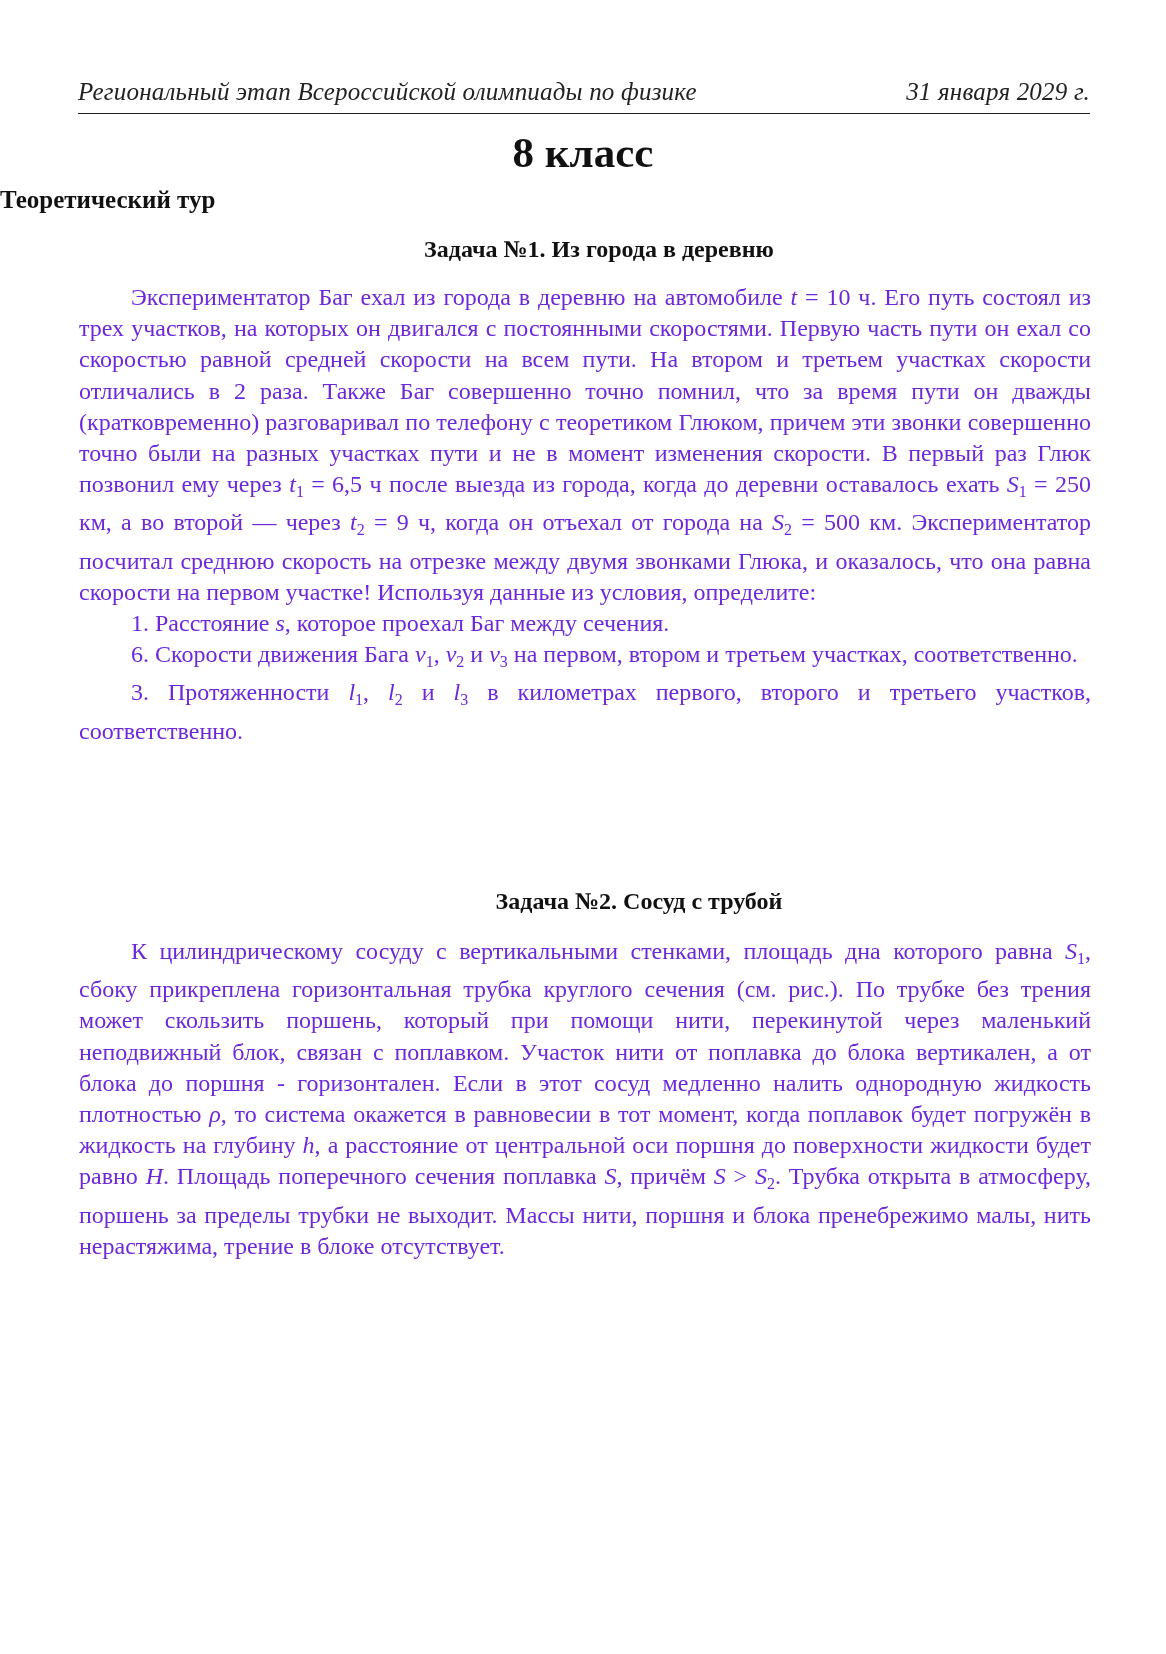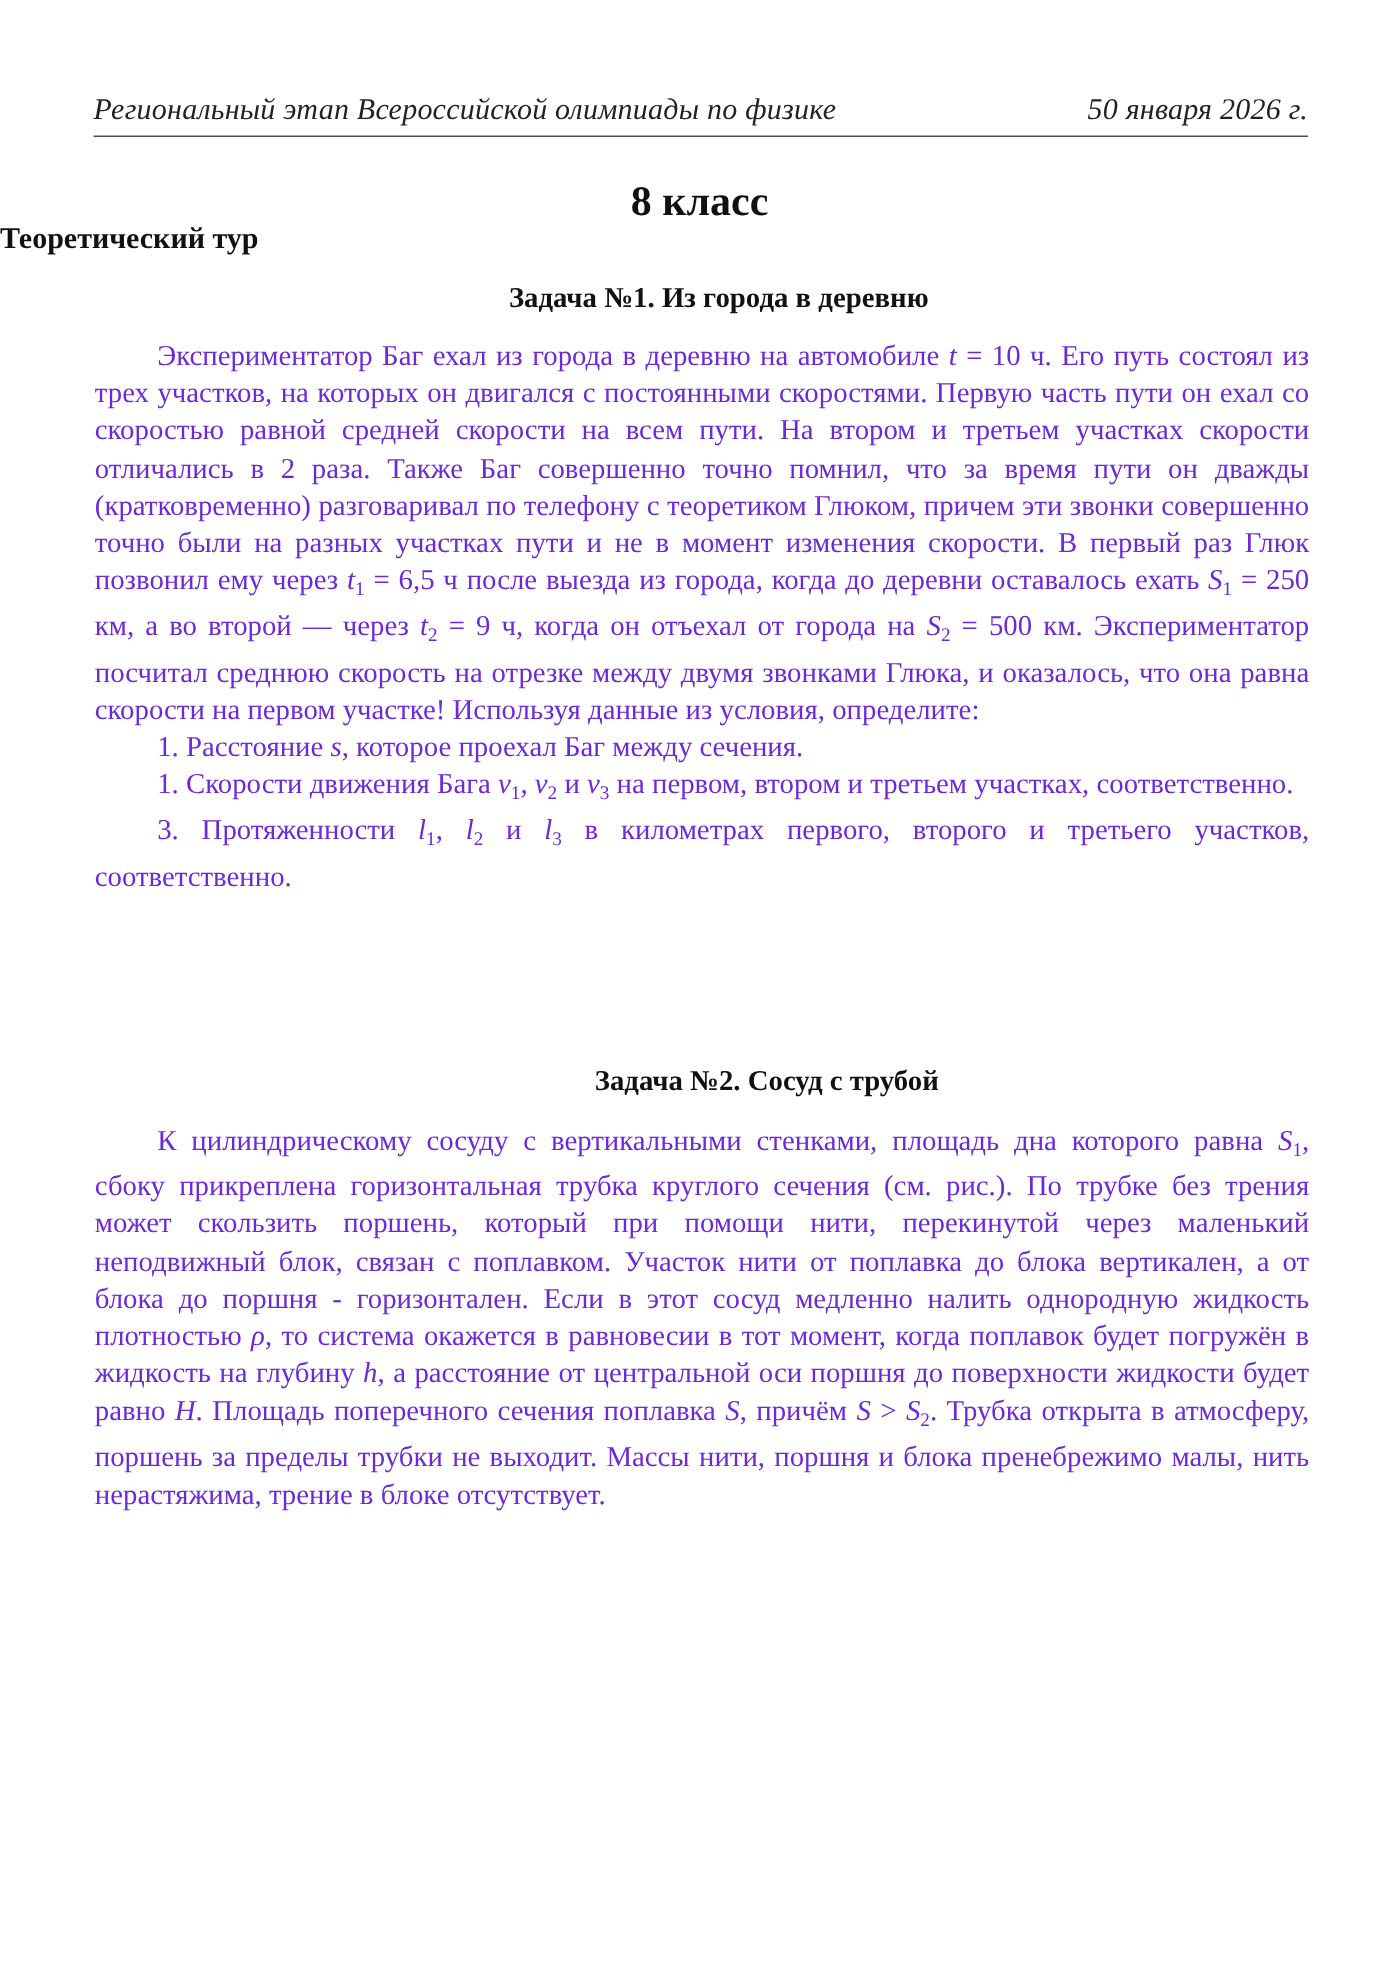--- a/index.html
+++ b/index.html
@@ -5,58 +5,58 @@
   html, body { margin: 0; padding: 0; background: #ffffff; }
   body { width: 1166px; height: 1654px; position: relative; overflow: hidden;
          font-family: "DejaVu Serif", "Liberation Serif", serif; color: #111; }
   .page { position: absolute; left: 0; top: 0; width: 988px; height: 1654px; }
   .running-header { position: absolute; left: 78px; top: 78px; width: 1012px;
          display: flex; justify-content: space-between; align-items: baseline;
          font-family: "Liberation Serif", serif; font-style: italic; font-size: 25px;
          color: #222; letter-spacing: 0.2px; }
   .header-rule { position: absolute; left: 78px; top: 113px; width: 1012px; height: 0;
          border-top: 1.6px solid #222; }
-  .grade-title { position: absolute; left: 0; width: 1166px; top: 148px; text-align: center;
-         font-family: "Liberation Serif", serif; font-weight: bold; font-size: 35px; }
+  .grade-title { position: absolute; left: 0; width: 1166px; top: 128px; text-align: center;
+         font-family: "Liberation Serif", serif; font-weight: bold; font-size: 43px; }
   .round-title { position: absolute; left: 0; width: 1166px; top: 186px; text-align: left;
          font-family: "Liberation Serif", serif; font-weight: bold; font-size: 25px; }
   .problem-title { position: absolute; left: 16px; width: 1166px; text-align: center;
          font-family: "Liberation Serif", serif; font-weight: bold; font-size: 24px; }
   .text-block { position: absolute; left: 79px; width: 1012px;
          font-family: "Liberation Serif", serif; font-size: 24px; line-height: 31.2px;
          text-align: justify; color: #6d28d9; }
   .text-block p { margin: 0; text-indent: 52px; }
   .m { font-style: italic; }
   .sub { font-size: 16px; vertical-align: -5px; font-style: normal; }
 </style>
 </head>
 <body>
 
 <div class="page">
 
   <div class="running-header">
     <span>Региональный этап Всероссийской олимпиады по физике</span>
-    <span>50 января 2026 г.</span>
+    <span>31 января 2029 г.</span>
   </div>
   <div class="header-rule"></div>
 
   <div class="grade-title">8 класс</div>
   <div class="round-title">Теоретический тур</div>
 
   <div class="problem-title" style="top:236px;">Задача №1. Из города в деревню</div>
 
   <div class="text-block" style="top:282px;">
     <p>
       <span>Экспериментатор Баг ехал из города в деревню на автомобиле </span><span class="m">t</span><span> = 10 ч. Его путь состоял из трех участков, на которых он двигался с постоянными скоростями. Первую часть пути он ехал со скоростью равной средней скорости на всем пути. На втором и третьем участках скорости отличались в 2 раза. Также Баг совершенно точно помнил, что за время пути он дважды (кратковременно) разговаривал по телефону с теоретиком Глюком, причем эти звонки совершенно точно были на разных участках пути и не в момент изменения скорости. В первый раз Глюк позвонил ему через </span><span class="m"><span>t</span><span class="sub">1</span></span><span> = 6,5 ч после выезда из города, когда до деревни оставалось ехать </span><span class="m"><span>S</span><span class="sub">1</span></span><span> = 250 км, а во второй — через </span><span class="m"><span>t</span><span class="sub">2</span></span><span> = 9 ч, когда он отъехал от города на </span><span class="m"><span>S</span><span class="sub">2</span></span><span> = 500 км. Экспериментатор посчитал среднюю скорость на отрезке между двумя звонками Глюка, и оказалось, что она равна скорости на первом участке! Используя данные из условия, определите:</span>
     </p>
     <p>
       <span>1. Расстояние </span><span class="m">s</span><span>, которое проехал Баг между сечения.</span>
     </p>
     <p>
-      <span>1. Скорости движения Бага </span><span class="m"><span>v</span><span class="sub">1</span></span><span>, </span><span class="m"><span>v</span><span class="sub">2</span></span><span> и </span><span class="m"><span>v</span><span class="sub">3</span></span><span> на первом, втором и третьем участках, соответственно.</span>
+      <span>6. Скорости движения Бага </span><span class="m"><span>v</span><span class="sub">1</span></span><span>, </span><span class="m"><span>v</span><span class="sub">2</span></span><span> и </span><span class="m"><span>v</span><span class="sub">3</span></span><span> на первом, втором и третьем участках, соответственно.</span>
     </p>
     <p>
       <span>3. Протяженности </span><span class="m"><span>l</span><span class="sub">1</span></span><span>, </span><span class="m"><span>l</span><span class="sub">2</span></span><span> и </span><span class="m"><span>l</span><span class="sub">3</span></span><span> в километрах первого, второго и третьего участков, соответственно.</span>
     </p>
   </div>
 
   <div class="problem-title" style="top:888px;padding-left:40px;">Задача №2. Сосуд с трубой</div>
 
   <div class="text-block" style="top:936px;">
     <p>

